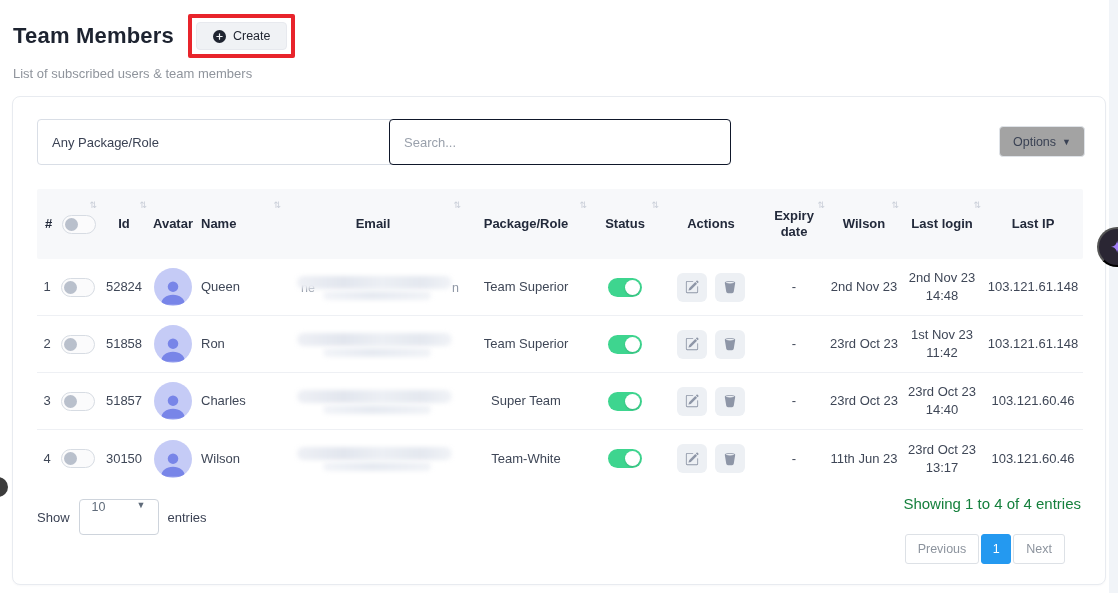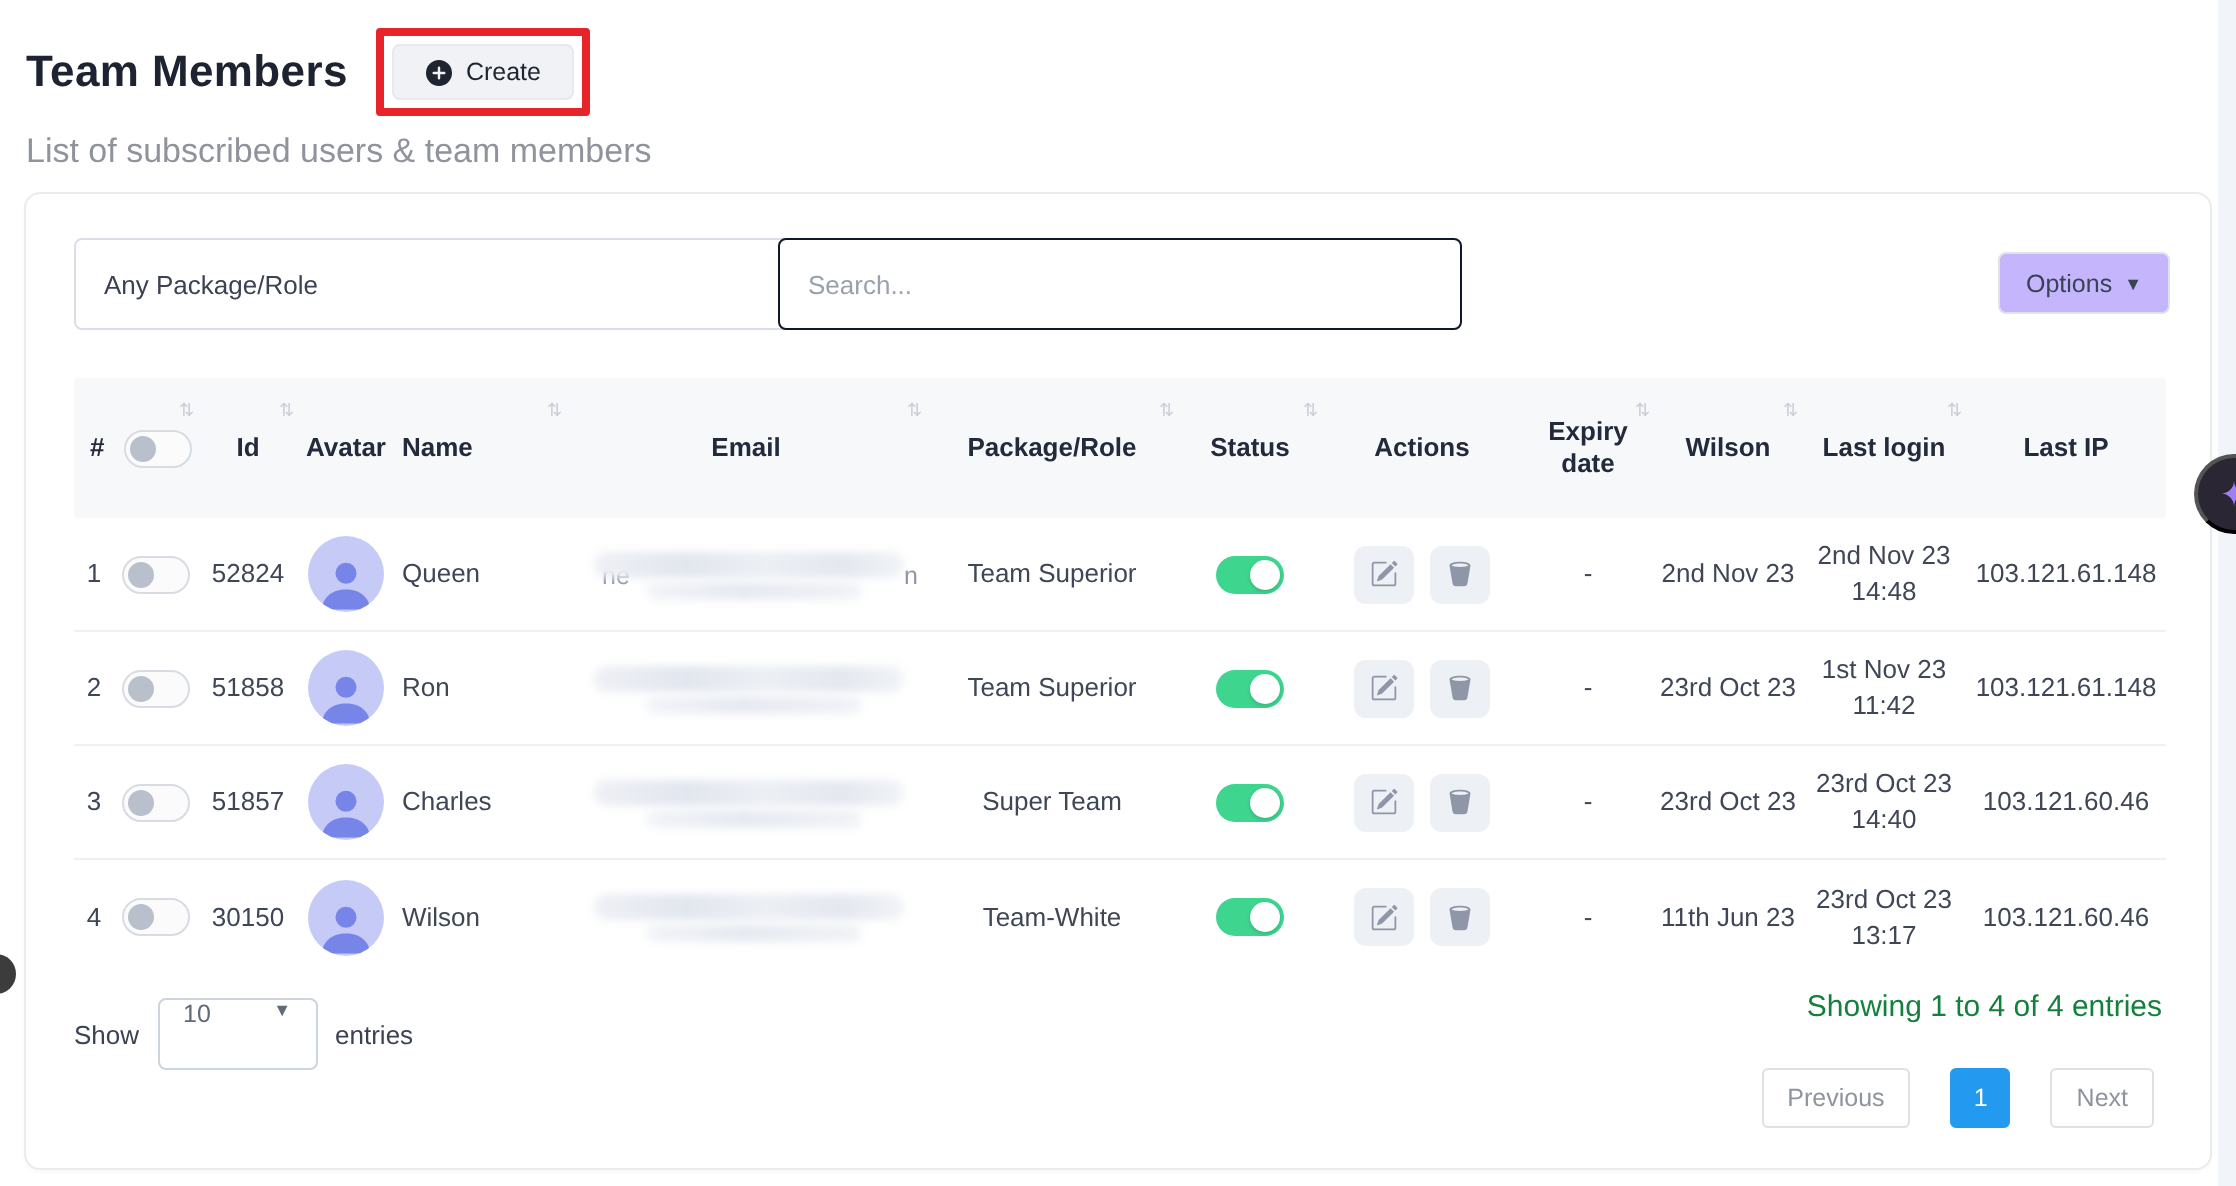--- a/index.html
+++ b/index.html
@@ -6,36 +6,36 @@
   html,body { width:1118px; height:593px; background:#ffffff; overflow:hidden;
     font-family:"Liberation Sans", sans-serif; color:#3b4254; position:relative; }
 
   
   .page-header { position:absolute; left:13px; top:14px; display:flex; align-items:center; }
   .page-title { font-size:22px; font-weight:bold; color:#1d2330; letter-spacing:.2px; }
   .annotation-box { margin-left:14px; border:4px solid #e8242b; padding:4px; border-radius:2px; }
   .create-btn { display:flex; align-items:center; gap:7px; background:#f0f2f5; border:1px solid #e7e9ee;
     border-radius:4px; padding:6px 16px; font-size:12.5px; color:#1f2430; cursor:pointer; }
   .create-btn svg { width:13px; height:13px; display:block; }
-  .page-subtitle { position:absolute; left:13px; top:66px; font-size:17px; color:#8f949c; }
+  .page-subtitle { position:absolute; left:13px; top:66px; font-size:13px; color:#8f949c; }
 
   
   .card { position:absolute; left:12px; top:96px; width:1094px; height:489px; background:#fff;
     border:1px solid #e8ebf0; border-radius:8px; box-shadow:0 1px 2px rgba(20,30,60,.03); }
 
   
   .select-box { position:absolute; left:24px; top:22px; width:412px; height:46px; border:1px solid #d9dee6;
     border-radius:4px; display:flex; align-items:center; justify-content:space-between; padding:0 14px;
     font-size:13px; color:#3b4254; cursor:pointer; background:#fff; }
   .select-caret { color:#9aa1ac; font-size:10px; }
   .search-input { position:absolute; left:376px; top:22px; width:342px; height:46px; border:1px solid #0f172a;
     border-radius:4px; padding:0 14px; font-size:13px; color:#3b4254; outline:none;
     font-family:"Liberation Sans", sans-serif; }
   .search-input::placeholder { color:#9aa1ac; }
-  .options-btn { position:absolute; right:20px; top:29px; height:31px; padding:0 13px; background:#c4b5fd;
+  .options-btn { position:absolute; right:20px; top:29px; height:31px; padding:0 13px; background:#a3a3a3;
     border:1px solid #dfe3e8; border-radius:4px; font-size:12.5px; color:#3a4254; display:flex;
     align-items:center; gap:6px; cursor:pointer; }
   .options-caret { font-size:9px; color:#3a4254; }
 
   
   .tbl { position:absolute; left:24px; top:92px; width:1046px; }
   .tr { display:grid; grid-template-columns:62px 50px 48px 86px 180px 126px 72px 100px 66px 74px 82px 100px;
     align-items:center; }
   .thead { background:#f7f8fa; height:70px; font-weight:bold; font-size:13px; color:#232a3b; border-radius:2px; }
   .th { position:relative; height:100%; display:flex; align-items:center; justify-content:center;
@@ -80,21 +80,21 @@
   .icon-btn svg { width:14px; height:14px; display:block; }
 
   
   .show-row { position:absolute; left:24px; top:402px; display:flex; align-items:center; gap:9px;
     font-size:13px; color:#3b4254; }
   .entries-select { width:80px; height:36px; border:1px solid #ced4dc; border-radius:4px; display:flex;
     align-items:flex-start; justify-content:space-between; padding:0 12px; font-size:12.5px; color:#5f6b7a;
     cursor:pointer; background:#fff; }
   .entries-caret { font-size:9px; color:#5f6b7a; }
   .showing-text { position:absolute; right:24px; top:398px; font-size:15px; color:#15803d; }
-  .pagination { position:absolute; right:28px; top:437px; display:flex; gap:20px; }
+  .pagination { position:absolute; right:40px; top:437px; display:flex; gap:2px; }
   .page-btn { height:30px; padding:0 12px; background:#fff; border:1px solid #dde1e6; border-radius:3px;
     font-size:12.5px; color:#8d949e; display:flex; align-items:center; cursor:pointer; }
   .page-btn.active { background:#2499f0; border-color:#2499f0; color:#fff; width:30px; padding:0;
     justify-content:center; }
 
   
   .scroll-strip { position:absolute; right:0; top:0; width:9px; height:593px; background:#f1f4f8; }
   .ai-fab { position:absolute; left:1097px; top:227px; width:40px; height:40px; border-radius:50%;
     background:#2a2633; display:flex; align-items:center; justify-content:center; cursor:pointer; }
   .ai-fab span { color:#a07ef8; font-size:17px; }

